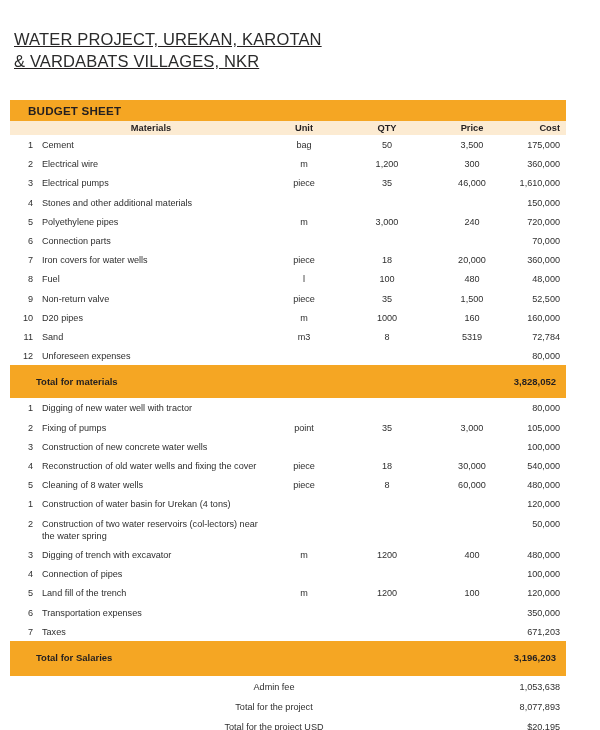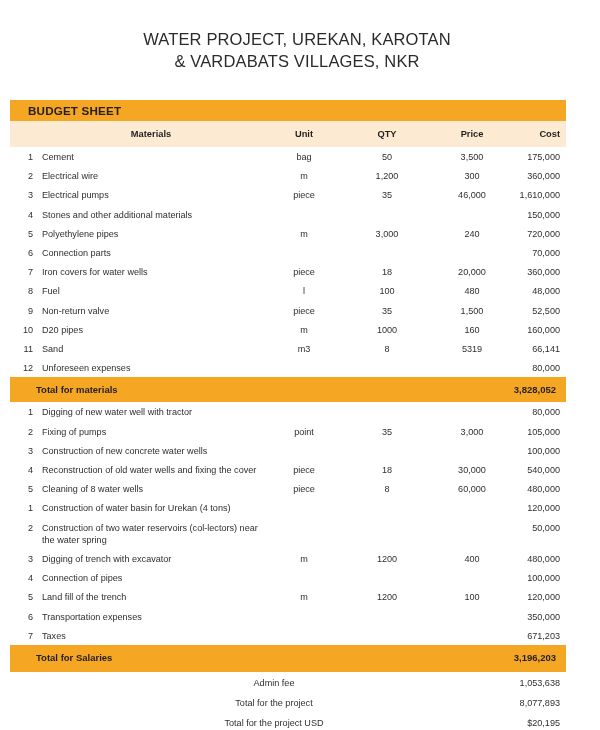--- a/index.html
+++ b/index.html
@@ -19,26 +19,27 @@
     position: relative;
     width: 600px;
     height: 730px;
     background: #ffffff;
     box-sizing: border-box;
   }
 
   
   .title-block {
     position: absolute;
-    left: 22px;
+    left: 14px;
     top: 28px;
     width: 556px;
-    text-align: center;
+    text-align: left;
     padding-right: 6px;
     box-sizing: border-box;
+    text-decoration: underline;
   }
   .title-line {
     font-size: 16.5px;
     line-height: 22px;
     letter-spacing: 0.15px;
     color: #2b2b2b;
     font-weight: 400;
     white-space: nowrap;
   }
 
@@ -79,21 +80,21 @@
     font-size: 11.6px;
     font-weight: bold;
     color: #231f20;
     letter-spacing: 0.2px;
     padding-left: 18px;
   }
 
   
   tr.colhead td {
     background: #FCEBD2;
-    height: 26px;
+    height: 14px;
     vertical-align: middle;
     font-weight: bold;
     font-size: 9.3px;
     color: #231f20;
   }
   tr.colhead td.h-desc { text-align: center; padding-right: 6px; }
   tr.colhead td.h-unit { text-align: center; }
   tr.colhead td.h-qty { text-align: center; }
   tr.colhead td.h-price { text-align: center; }
   tr.colhead td.h-cost { text-align: right; padding-right: 6px; }
@@ -114,21 +115,21 @@
   }
   td.d-desc { text-align: left; padding-right: 8px; }
   td.d-unit { text-align: center; }
   td.d-qty { text-align: center; }
   td.d-price { text-align: center; }
   td.d-cost { text-align: right; padding-right: 6px; white-space: nowrap; }
 
   
   tr.total td {
     background: #F5A623;
-    height: 25px;
+    height: 33px;
     vertical-align: middle;
     font-weight: bold;
     font-size: 9.5px;
     color: #231f20;
   }
   tr.total td.t-label { padding-left: 26px; text-align: left; }
   tr.total td.t-value { text-align: right; padding-right: 10px; white-space: nowrap; }
 
   
   tr.summary td {
@@ -268,21 +269,21 @@
           <td class="d-qty">1000</td>
           <td class="d-price">160</td>
           <td class="d-cost">160,000</td>
         </tr>
         <tr class="item">
           <td class="d-num">11</td>
           <td class="d-desc">Sand</td>
           <td class="d-unit">m3</td>
           <td class="d-qty">8</td>
           <td class="d-price">5319</td>
-          <td class="d-cost">66,141</td>
+          <td class="d-cost">72,784</td>
         </tr>
         <tr class="item">
           <td class="d-num">12</td>
           <td class="d-desc">Unforeseen expenses</td>
           <td class="d-unit"></td>
           <td class="d-qty"></td>
           <td class="d-price"></td>
           <td class="d-cost">80,000</td>
         </tr>
 

